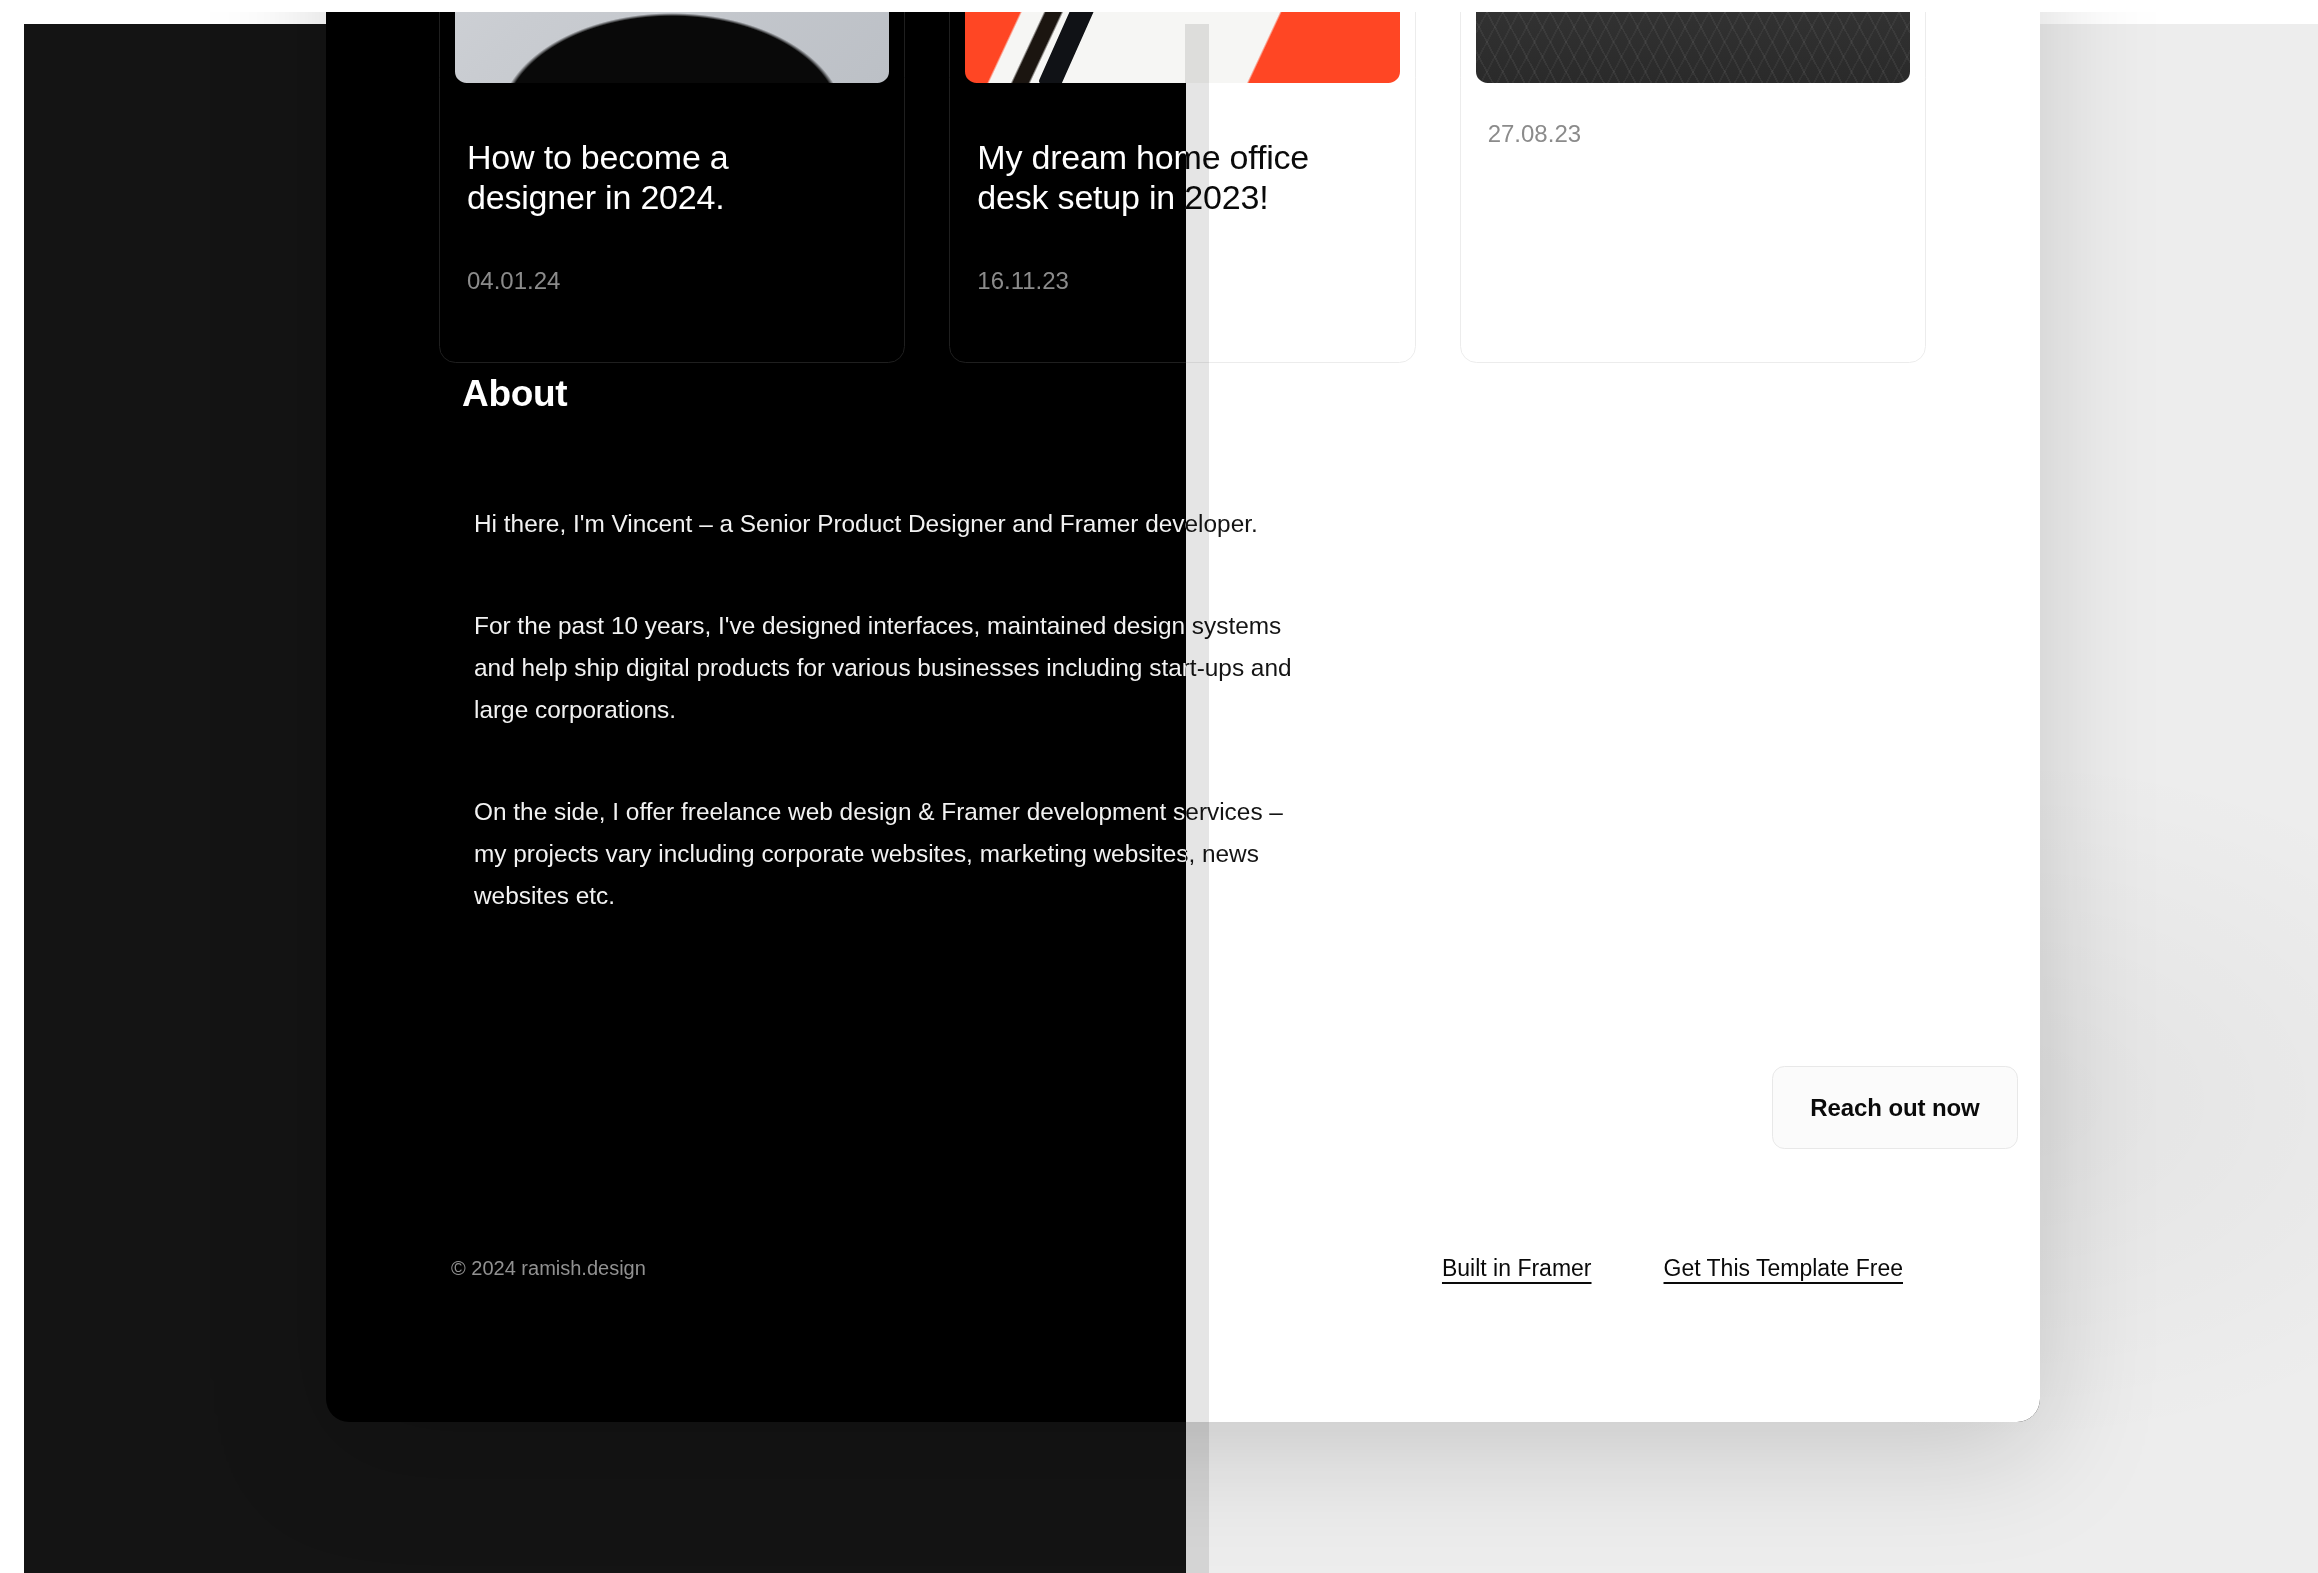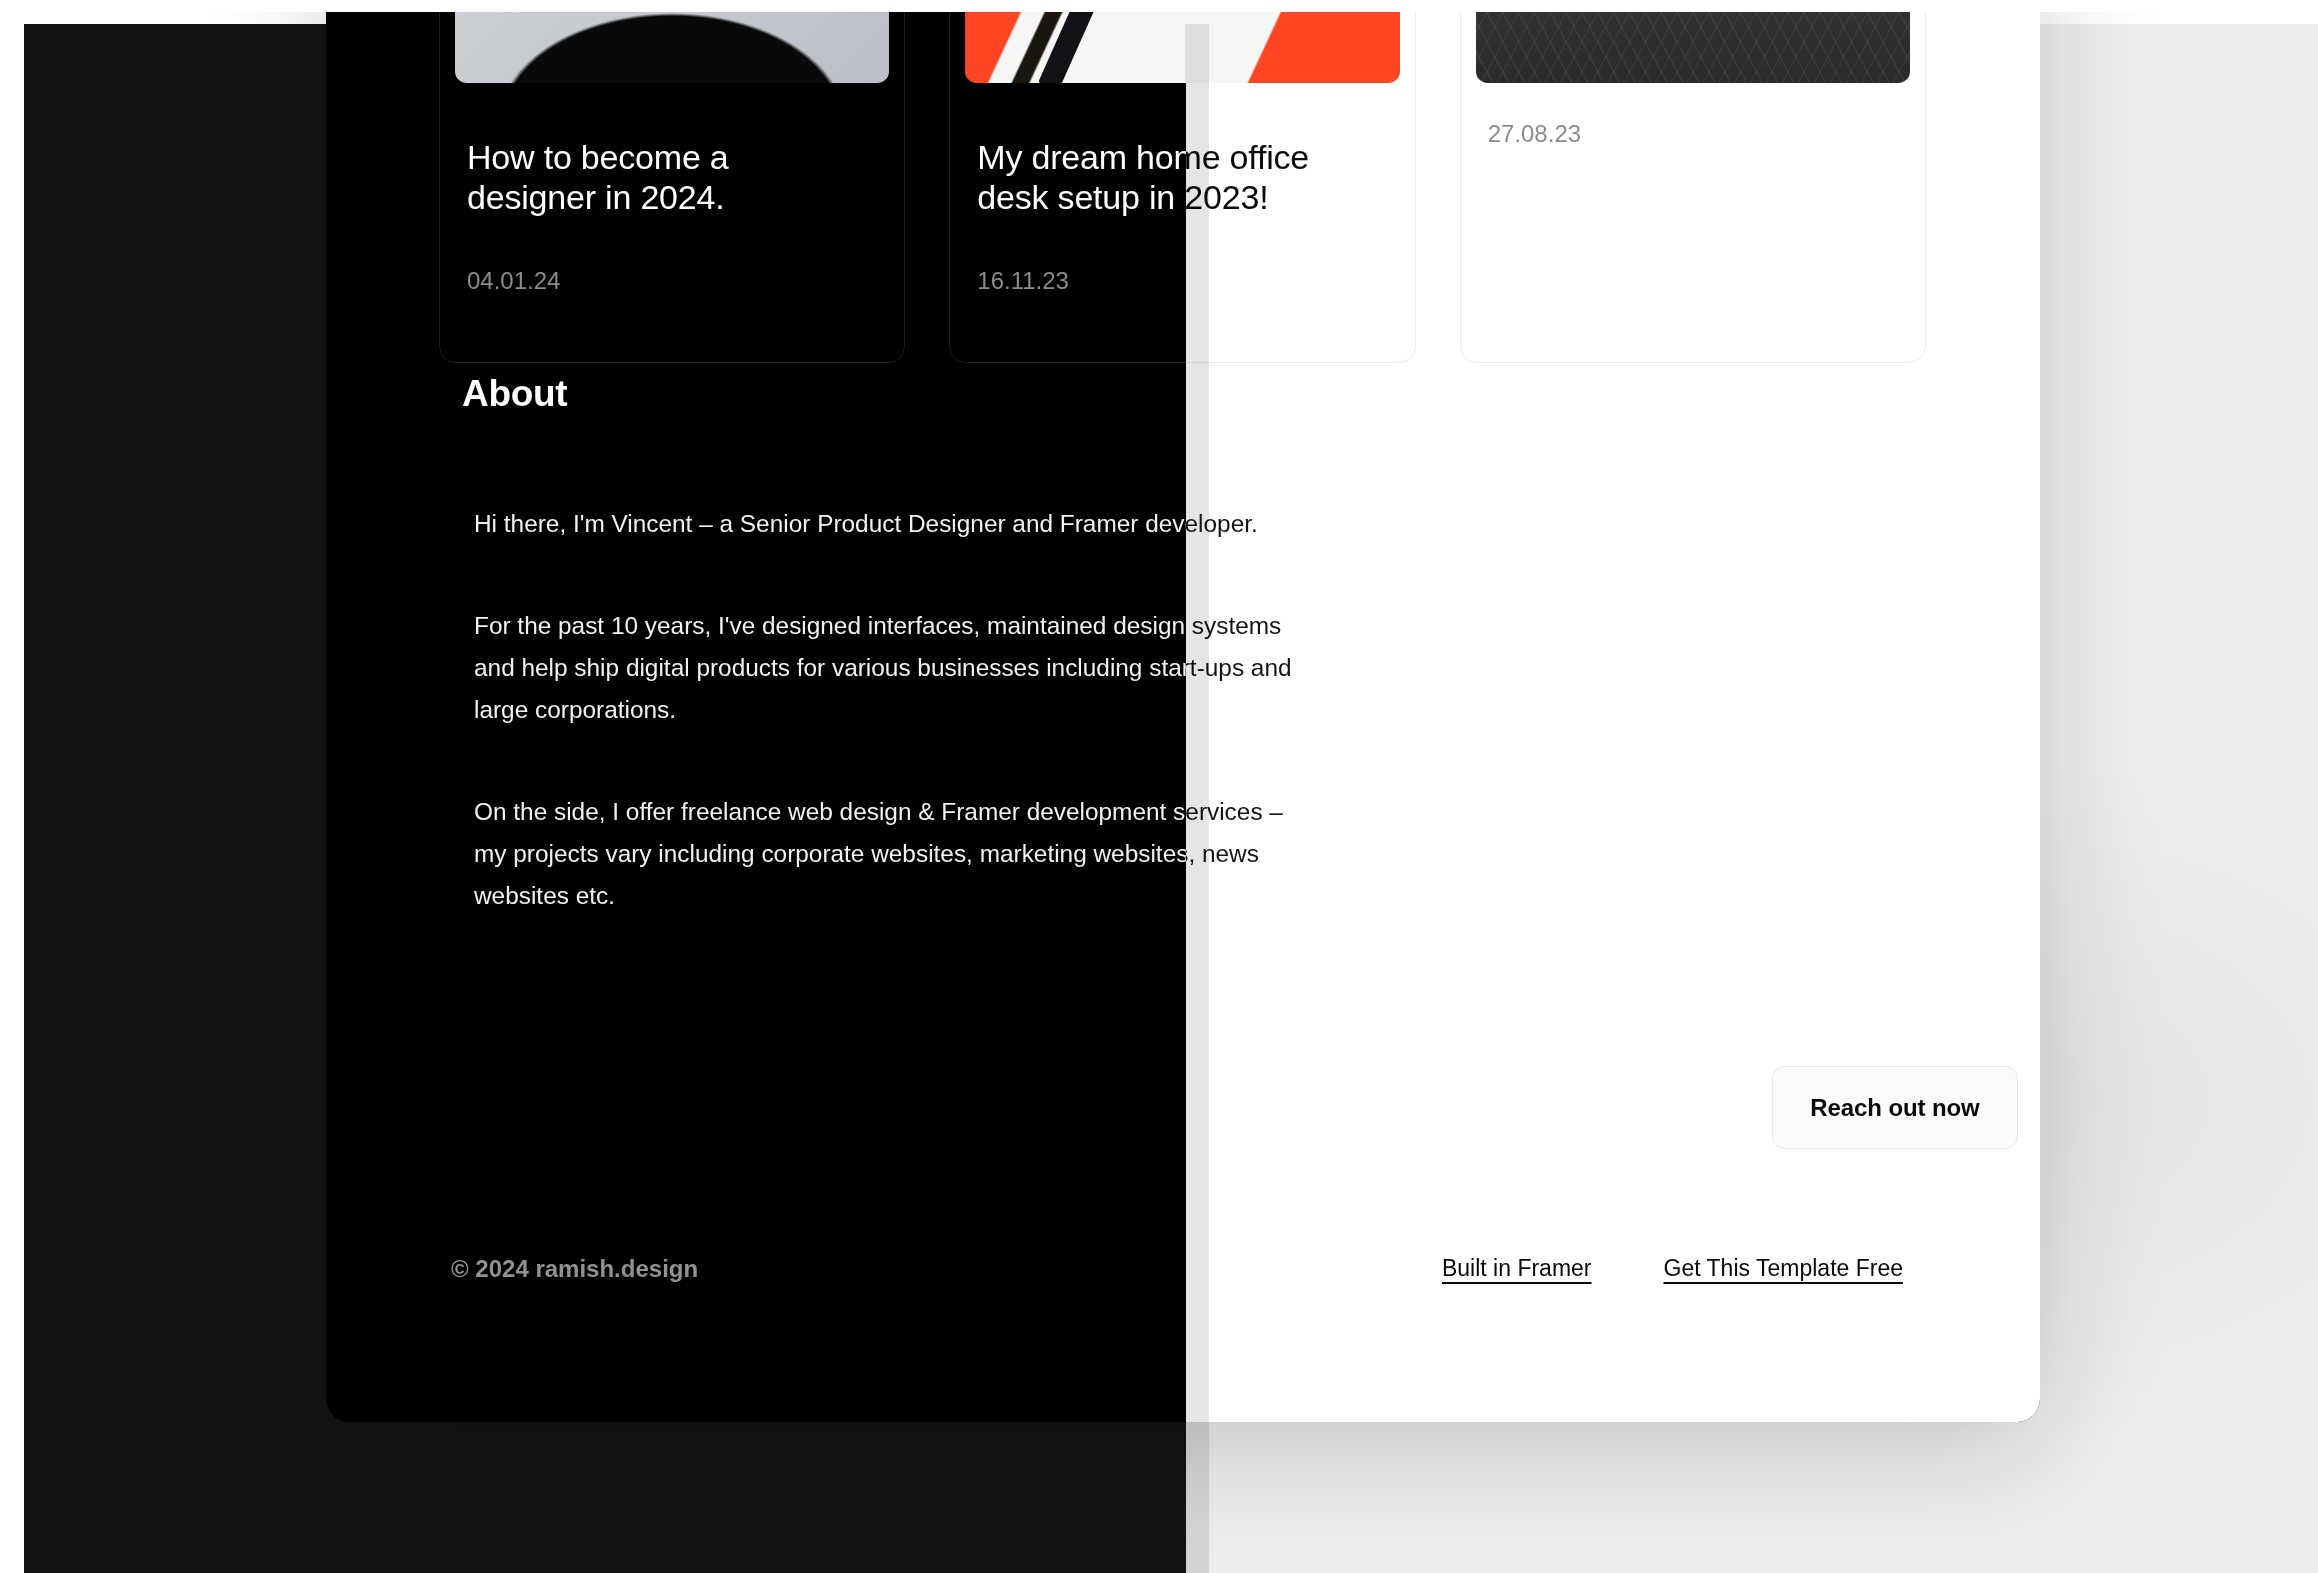--- a/index.html
+++ b/index.html
@@ -205,21 +205,21 @@
   
   .footer {
     position: absolute;
     left: 101px;
     right: 101px;
     top: 1725px;
     display: flex;
     align-items: center;
     justify-content: space-between;
   }
-  .copyright { font-size: 24px; font-weight: 700; }
+  .copyright { font-size: 20px; font-weight: 400; }
   .dark  .copyright { color: #919191; }
   .light .copyright { color: #7b7b7b; }
 
   .footer-links { display: flex; gap: 48px; }
   .footer-links a {
     font-size: 23px;
     font-weight: 400;
     text-decoration: underline;
     text-underline-offset: 5.8px;
     text-decoration-thickness: 1.7px;

